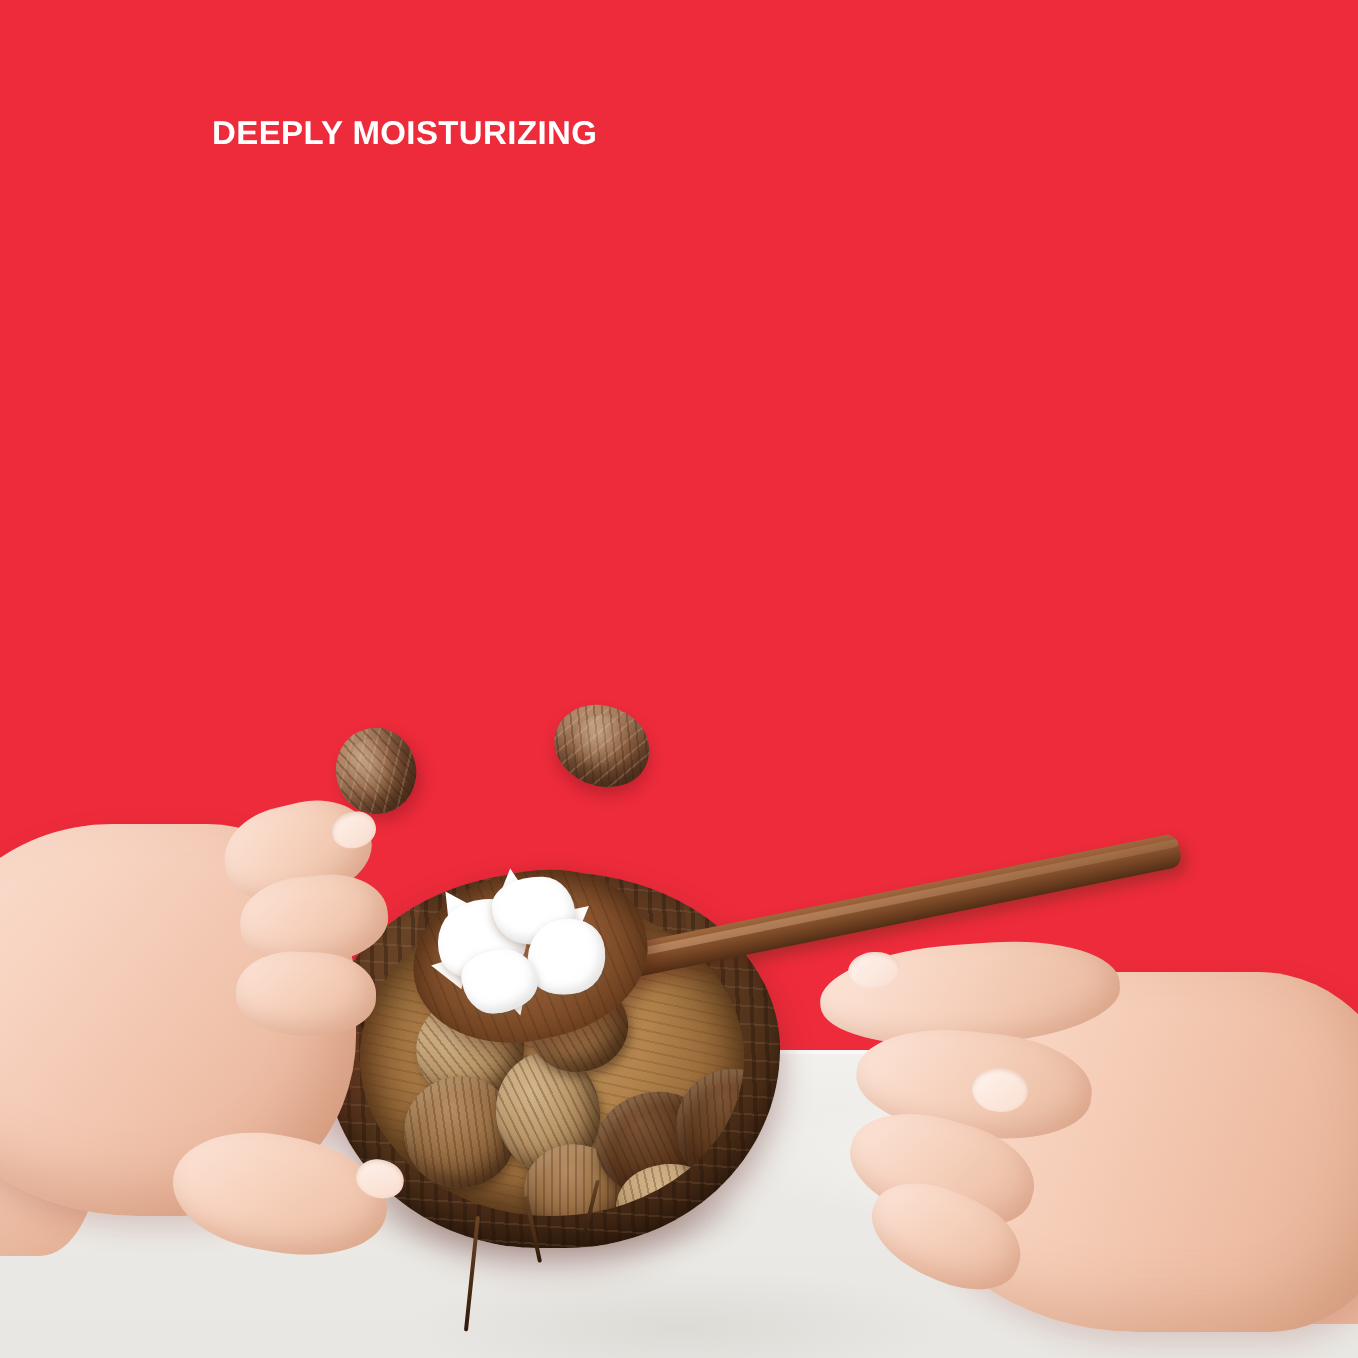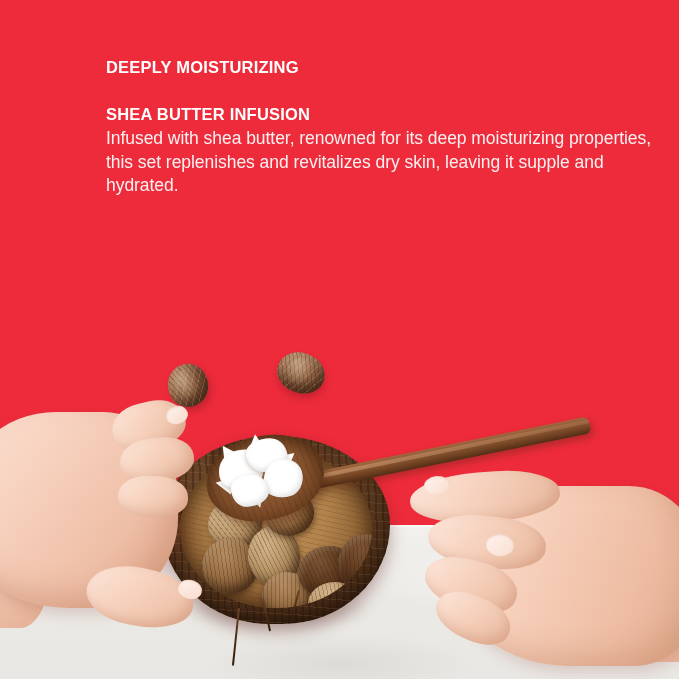--- a/index.html
+++ b/index.html
@@ -338,24 +338,20 @@
 <body>
 
 <div class="page">
 
   <div class="copy">
 
     <div class="feature">
       <div class="feature-title">DEEPLY MOISTURIZING</div>
     </div>
 
-    <div class="feature">
-      <div class="feature-title">SHEA BUTTER INFUSION</div>
-      <div class="feature-body">Infused with shea butter, renowned for its deep moisturizing properties, this set replenishes and revitalizes dry skin, leaving it supple and hydrated.</div>
-    </div>
 
 
   </div>
 
   <div class="photo">
 
     <div class="surface">
       <div class="surface-edge"></div>
     </div>
 

